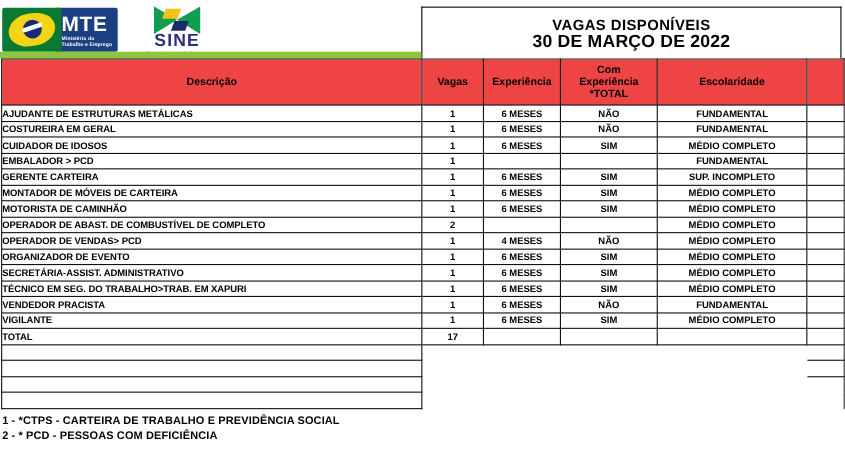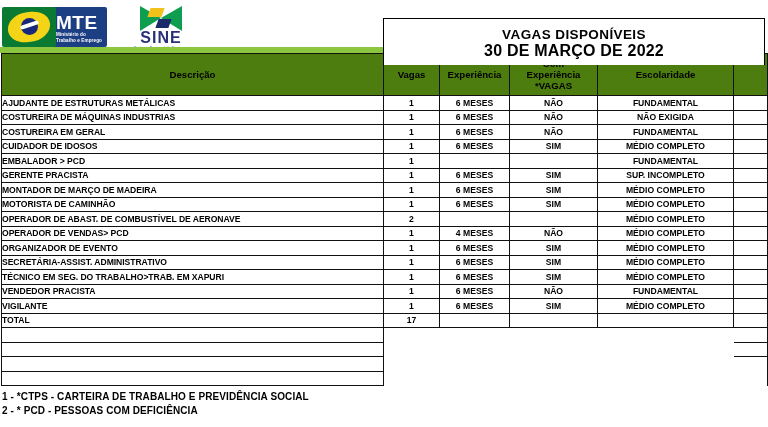--- a/index.html
+++ b/index.html
@@ -134,21 +134,21 @@
   .sine-sub {
     font-size: 3.4px;
     color: #3b4a8c;
     letter-spacing: 0.3px;
     line-height: 5px;
   }
 
   .title-box {
     position: absolute;
     left: 383px;
-    top: 18px;
+    top: 6px;
     width: 382px;
     height: 47px;
     border: 1.5px solid #000;
     border-bottom: none;
     box-sizing: border-box;
     display: flex;
     flex-direction: column;
     align-items: center;
     justify-content: center;
     background: #ffffff;
@@ -186,21 +186,21 @@
     font-size: 8.3px;
   }
   table.vagas td, table.vagas th {
     border: 1px solid #111;
     padding: 0;
     box-sizing: border-box;
     overflow: hidden;
     white-space: nowrap;
   }
   thead th {
-    background: #4d7c0f;
+    background: #ef4444;
     height: 42px;
     font-size: 9.6px;
     font-weight: bold;
     color: #000;
     text-align: center;
     vertical-align: middle;
     line-height: 11px;
   }
   thead th.col-desc { width: 382px; }
   thead th.col-vagas { width: 56px; }
@@ -281,44 +281,36 @@
 
 <table class="vagas">
   <thead>
     <tr>
       <th class="col-desc">Descrição</th>
       <th class="col-vagas">Vagas</th>
       <th class="col-exp">Experiência</th>
       <th class="col-ctps">
         <span>Com</span><br>
         <span>Experiência</span><br>
-        <span>*VAGAS</span>
+        <span>*TOTAL</span>
       </th>
       <th class="col-esc">Escolaridade</th>
       <th class="col-extra"></th>
     </tr>
   </thead>
   <tbody id="table-body">
       <tr>
         <td class="c-desc">AJUDANTE DE ESTRUTURAS METÁLICAS</td>
         <td class="c-num">1</td>
         <td class="c-exp">6 MESES</td>
         <td class="c-ctps">NÃO</td>
         <td class="c-esc">FUNDAMENTAL</td>
         <td class="c-extra"></td>
       </tr>
       <tr>
-        <td class="c-desc">COSTUREIRA DE MÁQUINAS INDUSTRIAS</td>
-        <td class="c-num">1</td>
-        <td class="c-exp">6 MESES</td>
-        <td class="c-ctps">NÃO</td>
-        <td class="c-esc">NÃO EXIGIDA</td>
-        <td class="c-extra"></td>
-      </tr>
-      <tr>
         <td class="c-desc">COSTUREIRA EM GERAL</td>
         <td class="c-num">1</td>
         <td class="c-exp">6 MESES</td>
         <td class="c-ctps">NÃO</td>
         <td class="c-esc">FUNDAMENTAL</td>
         <td class="c-extra"></td>
       </tr>
       <tr>
         <td class="c-desc">CUIDADOR DE IDOSOS</td>
         <td class="c-num">1</td>
@@ -329,45 +321,45 @@
       </tr>
       <tr>
         <td class="c-desc">EMBALADOR &gt; PCD</td>
         <td class="c-num">1</td>
         <td class="c-exp"></td>
         <td class="c-ctps"></td>
         <td class="c-esc">FUNDAMENTAL</td>
         <td class="c-extra"></td>
       </tr>
       <tr>
-        <td class="c-desc">GERENTE PRACISTA</td>
+        <td class="c-desc">GERENTE CARTEIRA</td>
         <td class="c-num">1</td>
         <td class="c-exp">6 MESES</td>
         <td class="c-ctps">SIM</td>
         <td class="c-esc">SUP. INCOMPLETO</td>
         <td class="c-extra"></td>
       </tr>
       <tr>
-        <td class="c-desc">MONTADOR DE MARÇO DE MADEIRA</td>
+        <td class="c-desc">MONTADOR DE MÓVEIS DE CARTEIRA</td>
         <td class="c-num">1</td>
         <td class="c-exp">6 MESES</td>
         <td class="c-ctps">SIM</td>
         <td class="c-esc">MÉDIO COMPLETO</td>
         <td class="c-extra"></td>
       </tr>
       <tr>
         <td class="c-desc">MOTORISTA DE CAMINHÃO</td>
         <td class="c-num">1</td>
         <td class="c-exp">6 MESES</td>
         <td class="c-ctps">SIM</td>
         <td class="c-esc">MÉDIO COMPLETO</td>
         <td class="c-extra"></td>
       </tr>
       <tr>
-        <td class="c-desc">OPERADOR DE ABAST. DE COMBUSTÍVEL DE AERONAVE</td>
+        <td class="c-desc">OPERADOR DE ABAST. DE COMBUSTÍVEL DE COMPLETO</td>
         <td class="c-num">2</td>
         <td class="c-exp"></td>
         <td class="c-ctps"></td>
         <td class="c-esc">MÉDIO COMPLETO</td>
         <td class="c-extra"></td>
       </tr>
       <tr>
         <td class="c-desc">OPERADOR  DE VENDAS&gt; PCD</td>
         <td class="c-num">1</td>
         <td class="c-exp">4 MESES</td>

